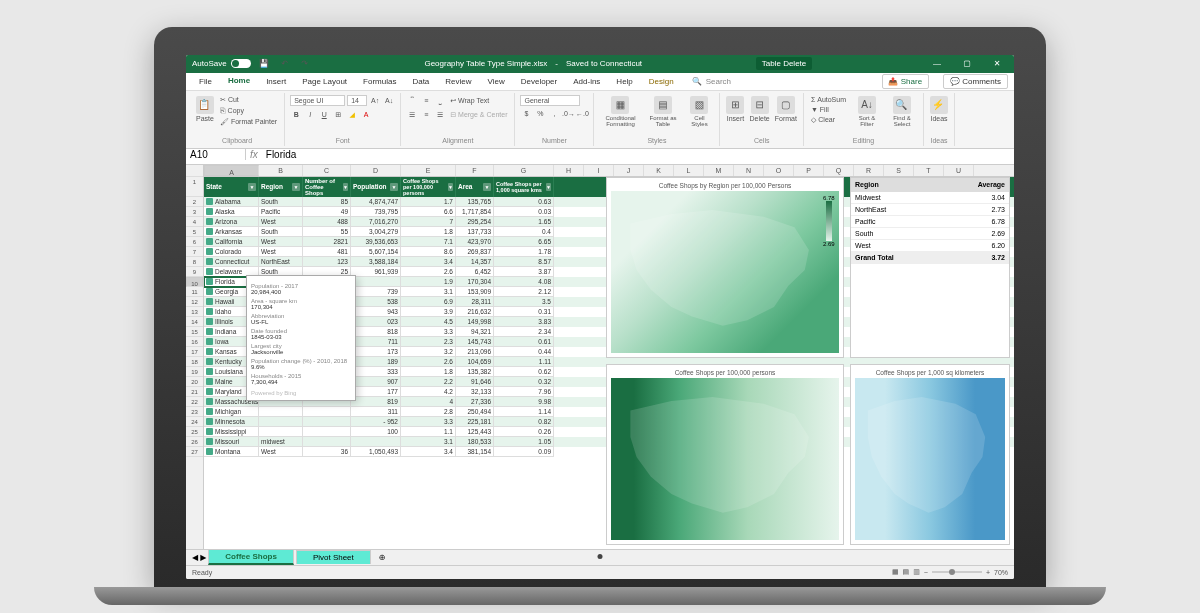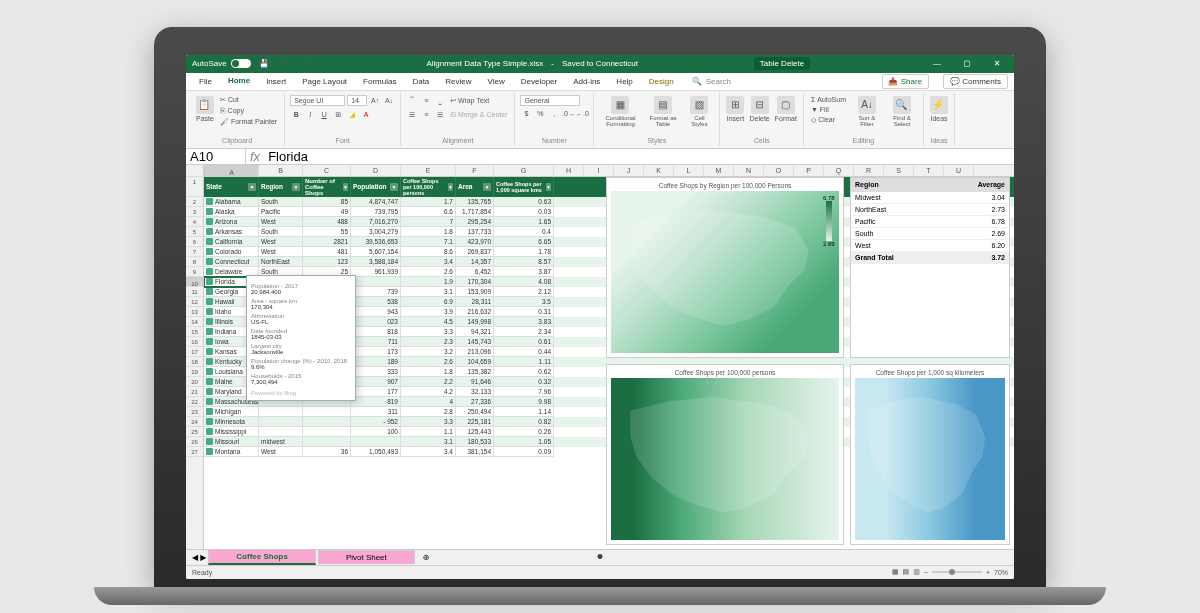--- a/index.html
+++ b/index.html
@@ -27,21 +27,21 @@
 .rgroup{border-right:1px solid #ddd;padding:2px 5px;display:flex;flex-direction:column;justify-content:space-between;align-items:center;min-width:0}
 .rgroup .label{font-size:7px;color:#888;text-align:center}
 .rcontent{display:flex;gap:3px;align-items:flex-start;flex:1}
 .big-btn{display:flex;flex-direction:column;align-items:center;gap:1px;padding:1px;cursor:pointer}
 .big-icon{width:18px;height:18px;background:#ddd;border-radius:2px;display:flex;align-items:center;justify-content:center;font-size:10px}
 .small-btns{display:flex;flex-direction:column;gap:1px;font-size:7px}
 .sb{padding:1px 2px;cursor:pointer;white-space:nowrap;display:flex;gap:2px}
 .font-row{display:flex;gap:2px;align-items:center}
 .sel{background:#fff;border:1px solid #ccc;padding:1px 3px;font-size:7px}
 .ico{width:12px;height:12px;display:inline-flex;align-items:center;justify-content:center;color:#555;cursor:pointer}
-.formula-bar{height:16px;background:#fff;border-bottom:1px solid #ccc;display:flex;align-items:flex-end;font-size:13px}
+.formula-bar{height:16px;background:#fff;border-bottom:1px solid #ccc;display:flex;align-items:flex-start;font-size:10px}
 .namebox{width:60px;border-right:1px solid #ccc;padding:0 4px}
 .fx{padding:0 4px;color:#888;font-style:italic}
 .fval{padding:0 4px}
 .grid-area{flex:1;display:flex;overflow:hidden;position:relative;background:#fff}
 .rowheaders{width:18px;background:#f0f0f0;border-right:1px solid #ccc}
 .rh{height:10px;border-bottom:1px solid #ddd;font-size:6px;text-align:center;color:#555;line-height:10px}
 .rh.sel{background:#d0d0d0}
 .main-grid{flex:1;overflow:hidden}
 .colheaders{height:12px;background:#f0f0f0;display:flex;border-bottom:1px solid #ccc}
 .ch{border-right:1px solid #ddd;font-size:7px;text-align:center;color:#555;line-height:12px}
@@ -68,21 +68,21 @@
 .map-shape{position:absolute;inset:8% 6% 10% 4%;background:rgba(255,255,255,.15);clip-path:polygon(5% 15%,25% 8%,45% 5%,70% 10%,85% 18%,92% 35%,90% 50%,82% 62%,75% 78%,62% 88%,50% 92%,35% 85%,25% 78%,15% 65%,8% 50%,5% 35%)}
 .legend{position:absolute;right:4px;top:4px;width:12px;display:flex;flex-direction:column}
 .legend-bar{width:6px;height:40px;background:linear-gradient(180deg,#1a6e42,#e6f4ec);margin:0 auto}
 .pivot{background:#fff;border:1px solid #ccc;padding:0;overflow:hidden}
 .pivot-h{background:#ddd;display:flex;font-weight:600;height:14px}
 .pivot-r{display:flex;height:12px;border-bottom:1px solid #eee}
 .pivot-r.total{background:#eee;font-weight:600}
 .pc{flex:1;padding:1px 4px;font-size:7px;display:flex;align-items:center}
 .pc.num{justify-content:flex-end}
 .sheet-tabs{height:16px;background:#f0f0f0;border-top:1px solid #ccc;display:flex;align-items:center;padding:0 6px;font-size:8px;gap:2px}
-.sheet-tab{padding:2px 27px;background:#f9a8d4;border:1px solid #ccc;border-bottom:none;cursor:pointer}
+.sheet-tab{padding:2px 16px;background:#5eead4;border:1px solid #ccc;border-bottom:none;cursor:pointer}
 .sheet-tab.active{color:#1a6e42;font-weight:600;border-bottom:2px solid #1a6e42}
 .status-bar{height:14px;background:#f0f0f0;border-top:1px solid #ccc;display:flex;align-items:center;justify-content:space-between;padding:0 6px;font-size:7px;color:#555}
 .zoom{display:flex;align-items:center;gap:4px}
 .zoom-slider{width:50px;height:2px;background:#ccc;position:relative}
 .zoom-slider::after{content:'';position:absolute;width:6px;height:6px;background:#888;border-radius:50%;top:-2px;left:35%}
 .cw-A{width:55px}.cw-B{width:44px}.cw-C{width:48px}.cw-D{width:50px}.cw-E{width:55px}.cw-F{width:38px}.cw-G{width:60px}.cw-rest{width:30px}
 </style>
 </head>
 <body>
 
@@ -92,21 +92,21 @@
 
 <div class="titlebar">
   <div class="autosave">
     <span>AutoSave</span>
     <span class="toggle"></span>
   </div>
   <span class="ico">💾</span>
   <span class="ico">↶</span>
   <span class="ico">↷</span>
   <div class="spacer"></div>
-  <span>Alignment Data Type Simple.xlsx</span>
+  <span>Geography Table Type Simple.xlsx</span>
   <span>-</span>
   <span>Saved to Connecticut</span>
   <div class="spacer"></div>
   <span class="tabletools">Table Delete</span>
   <div class="spacer"></div>
   <span class="wbtn">—</span>
   <span class="wbtn">▢</span>
   <span class="wbtn">✕</span>
 </div>
 

